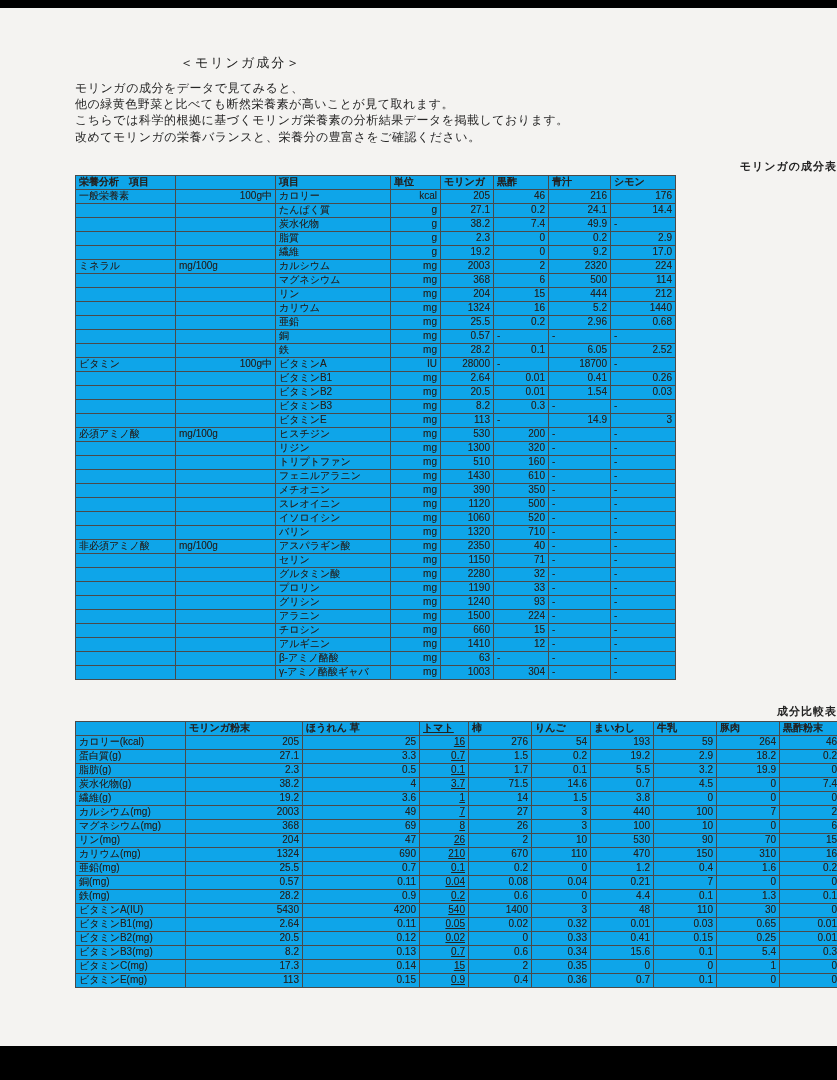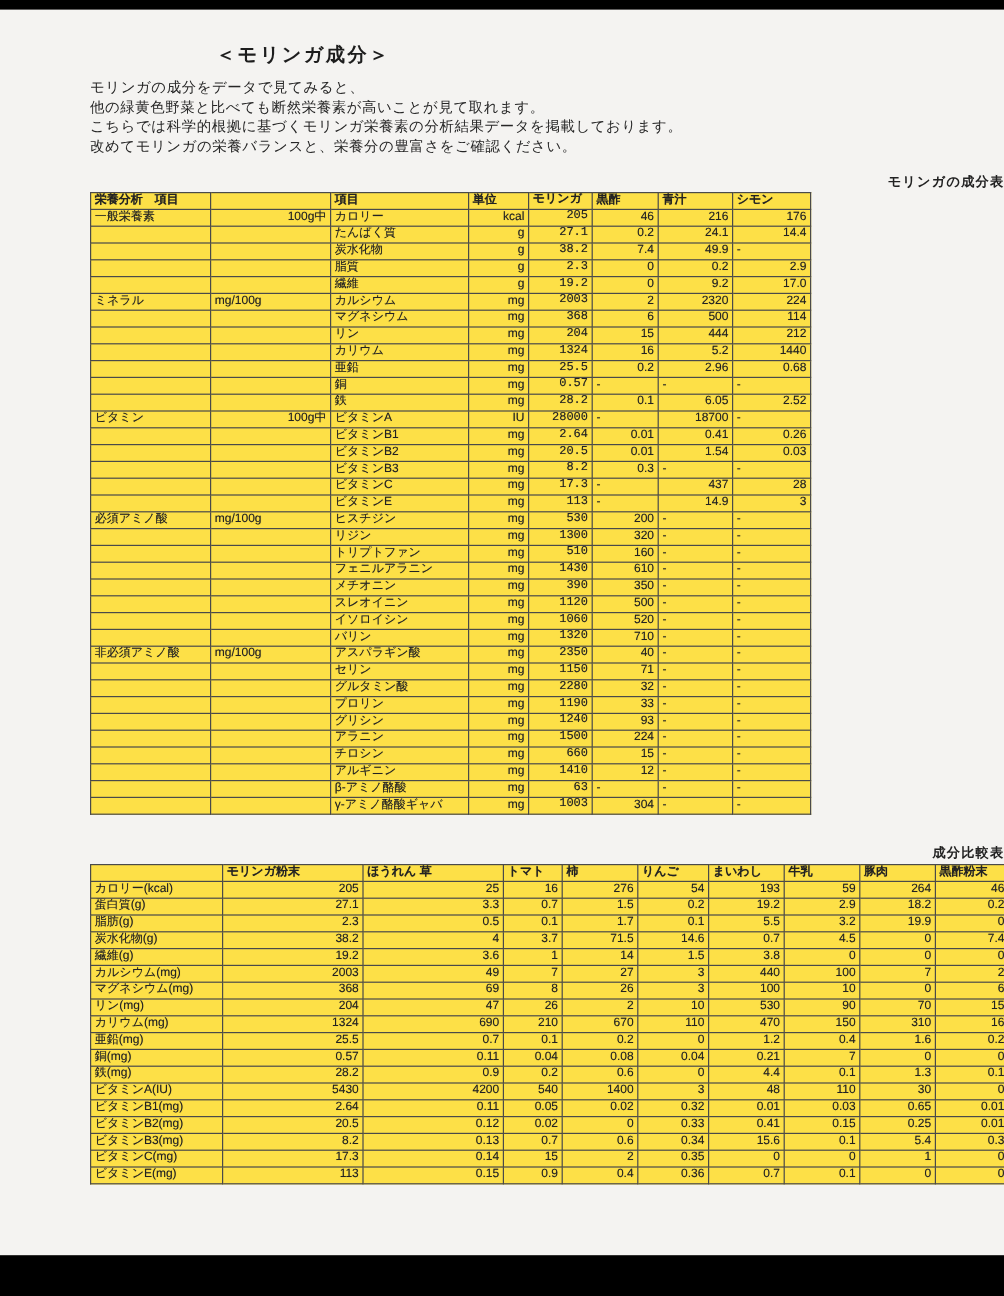--- a/index.html
+++ b/index.html
@@ -11,53 +11,53 @@
   }
   .photo{position:relative;width:837px;height:1080px;background:#000;}
   .page{
     position:absolute;top:8px;left:0;
     width:837px;height:1038px;
     background:#f4f3f1;
     color:#2a2a2a;
   }
   .content{padding:28px 0 0 75px;}
   .doc-title{
-    font-size:16px;font-weight:bold;letter-spacing:2px;
-    margin-left:105px;margin-bottom:8px;color:#1d1d1d;
+    font-size:13px;font-weight:normal;letter-spacing:2px;
+    margin-left:105px;margin-bottom:8px;color:#1d1d1d;margin-top:18px;
   }
   .intro div{font-size:12px;line-height:1.35;color:#262626;letter-spacing:0.5px;}
   .table-caption{font-size:11px;font-weight:bold;color:#222;margin-top:14px;margin-bottom:1px;letter-spacing:1px;text-align:right;}
-  table{border-collapse:collapse;table-layout:fixed;background:#fde047;}
+  table{border-collapse:collapse;table-layout:fixed;background:#0ea5e9;}
   th,td{
     border:1px solid #4a4a4a;
     font-size:10px;line-height:1.05;
     padding:0 3px;height:13px;
     overflow:hidden;white-space:nowrap;
     font-weight:normal;text-align:left;color:#222;
     text-shadow:0 0 0.6px rgba(40,40,40,0.45);
   }
   th{font-weight:bold;}
   td.num{text-align:right;}
   
   #table1{width:560px;}
   #table1 th:nth-child(1),#table1 td:nth-child(1){width:93px;}
   #table1 th:nth-child(2),#table1 td:nth-child(2){width:93px;}
   #table1 th:nth-child(3),#table1 td:nth-child(3){width:108px;}
   #table1 th:nth-child(4),#table1 td:nth-child(4){width:43px;text-align:right;}
-  #table1 th:nth-child(5),#table1 td:nth-child(5){width:46px;font-family:Liberation Mono, monospace;}
+  #table1 th:nth-child(5),#table1 td:nth-child(5){width:46px;}
   #table1 th:nth-child(6),#table1 td:nth-child(6){width:48px;margin-top:29px;}
   #table1 th:nth-child(7),#table1 td:nth-child(7){width:55px;}
   #table1 th:nth-child(8),#table1 td:nth-child(8){width:58px;}
   #table1 th:nth-child(4){text-align:left;}
   
   #table2{width:705px;margin-top:2px;}
   #table2 th:nth-child(1),#table2 td:nth-child(1){width:103px;}
   #table2 th:nth-child(2),#table2 td:nth-child(2){width:110px;}
   #table2 th:nth-child(3),#table2 td:nth-child(3){width:110px;}
-  #table2 th:nth-child(4),#table2 td:nth-child(4){width:42px;}
+  #table2 th:nth-child(4),#table2 td:nth-child(4){width:42px;text-decoration:underline;}
   #table2 th:nth-child(5),#table2 td:nth-child(5){width:56px;}
   #table2 th:nth-child(6),#table2 td:nth-child(6){width:52px;}
   #table2 th:nth-child(7),#table2 td:nth-child(7){width:56px;}
   #table2 th:nth-child(8),#table2 td:nth-child(8){width:56px;}
   #table2 th:nth-child(9),#table2 td:nth-child(9){width:56px;}
   #table2 th:nth-child(10),#table2 td:nth-child(10){width:54px;}
   .spacer-after-table1{height:10px;}
 </style>
 </head>
 <body>
@@ -244,30 +244,20 @@
               <td>ビタミンB3</td>
               <td>mg</td>
               <td class="num">8.2</td>
               <td class="num">0.3</td>
               <td>-</td>
               <td>-</td>
             </tr>
             <tr>
               <td></td>
               <td></td>
-              <td>ビタミンC</td>
-              <td>mg</td>
-              <td class="num">17.3</td>
-              <td>-</td>
-              <td class="num">437</td>
-              <td class="num">28</td>
-            </tr>
-            <tr>
-              <td></td>
-              <td></td>
               <td>ビタミンE</td>
               <td>mg</td>
               <td class="num">113</td>
               <td>-</td>
               <td class="num">14.9</td>
               <td class="num">3</td>
             </tr>
             <tr>
               <td>必須アミノ酸</td>
               <td>mg/100g</td>

